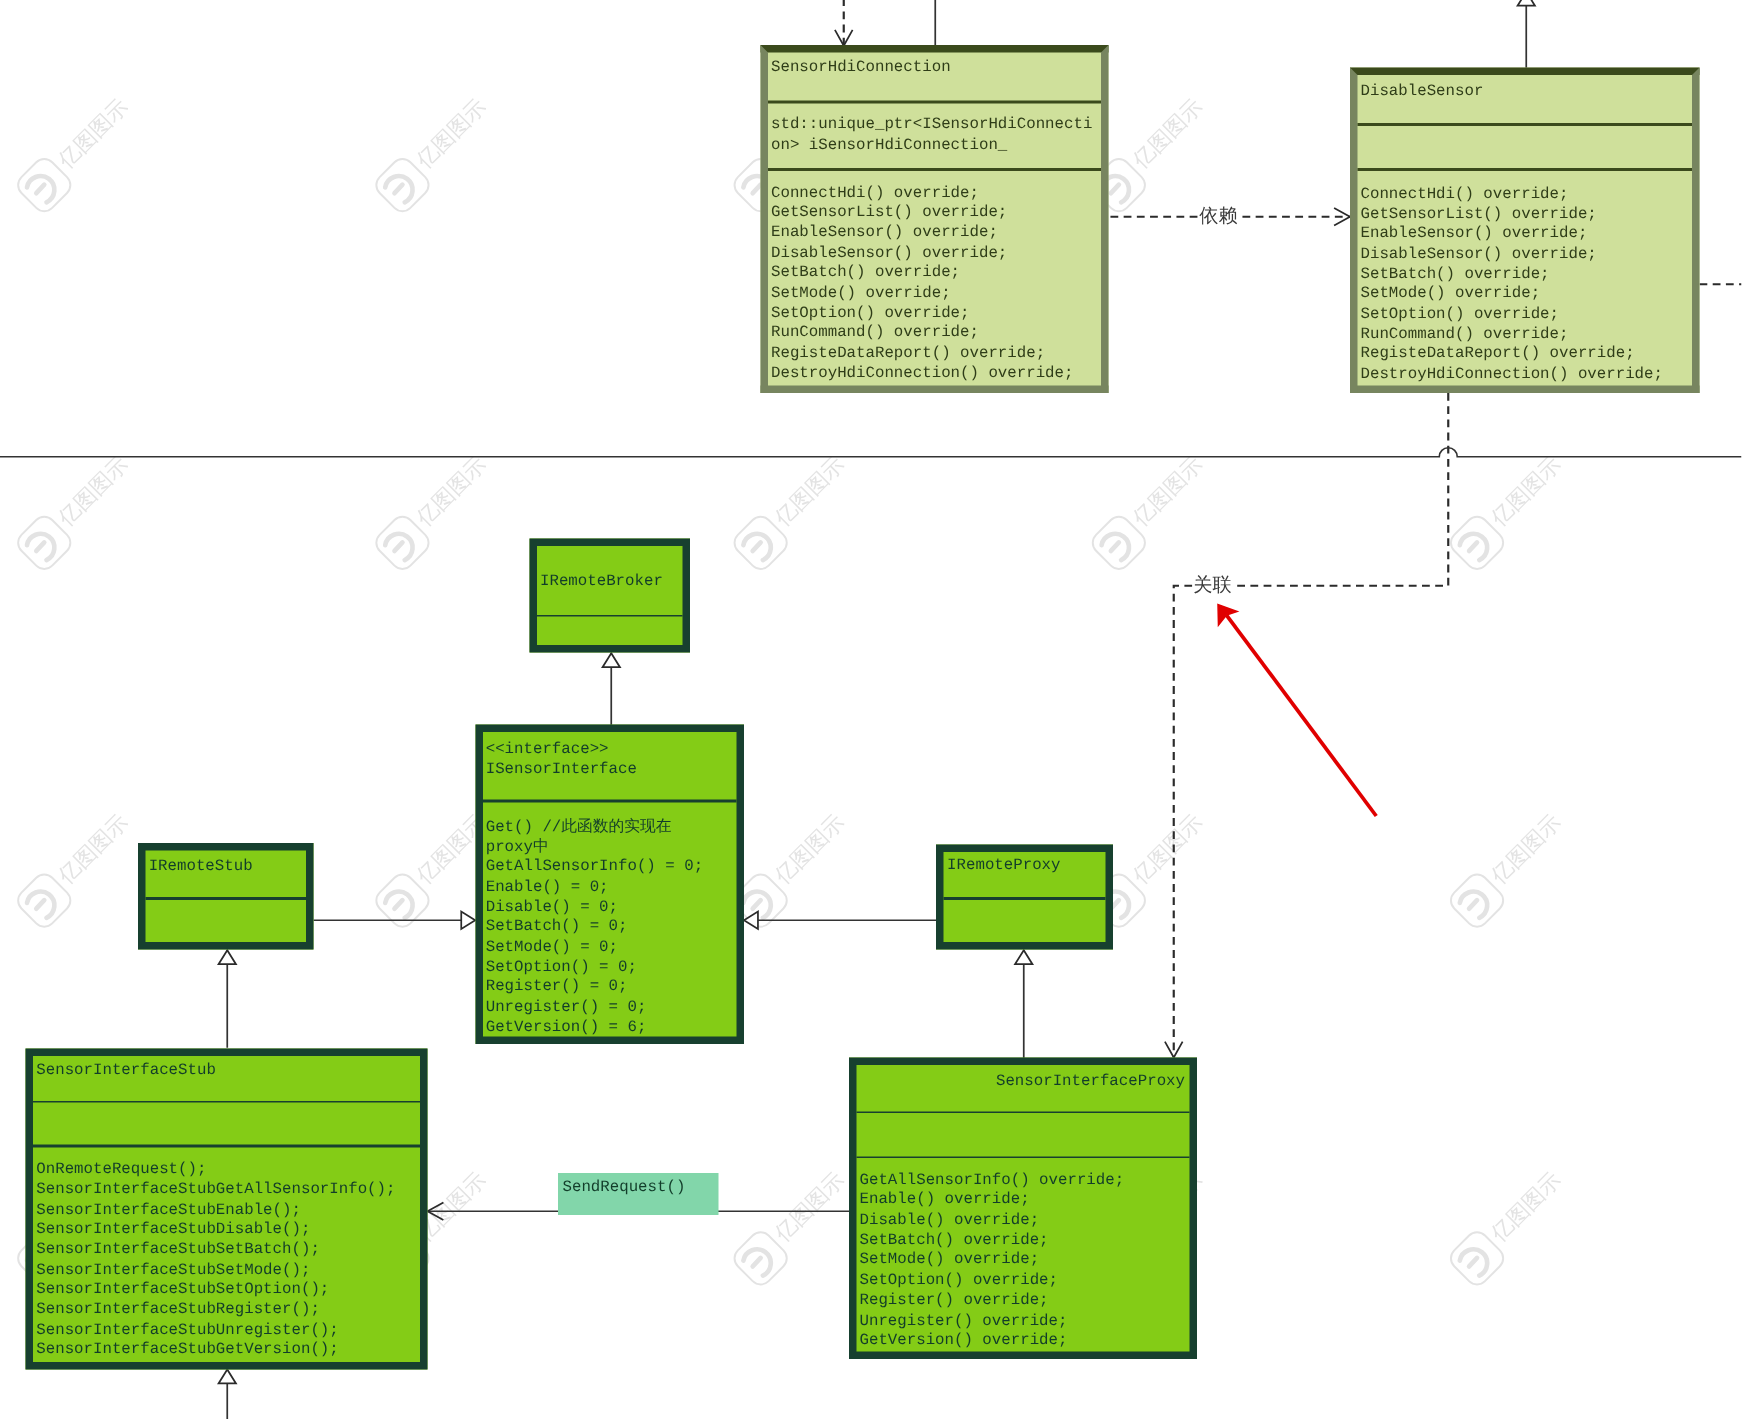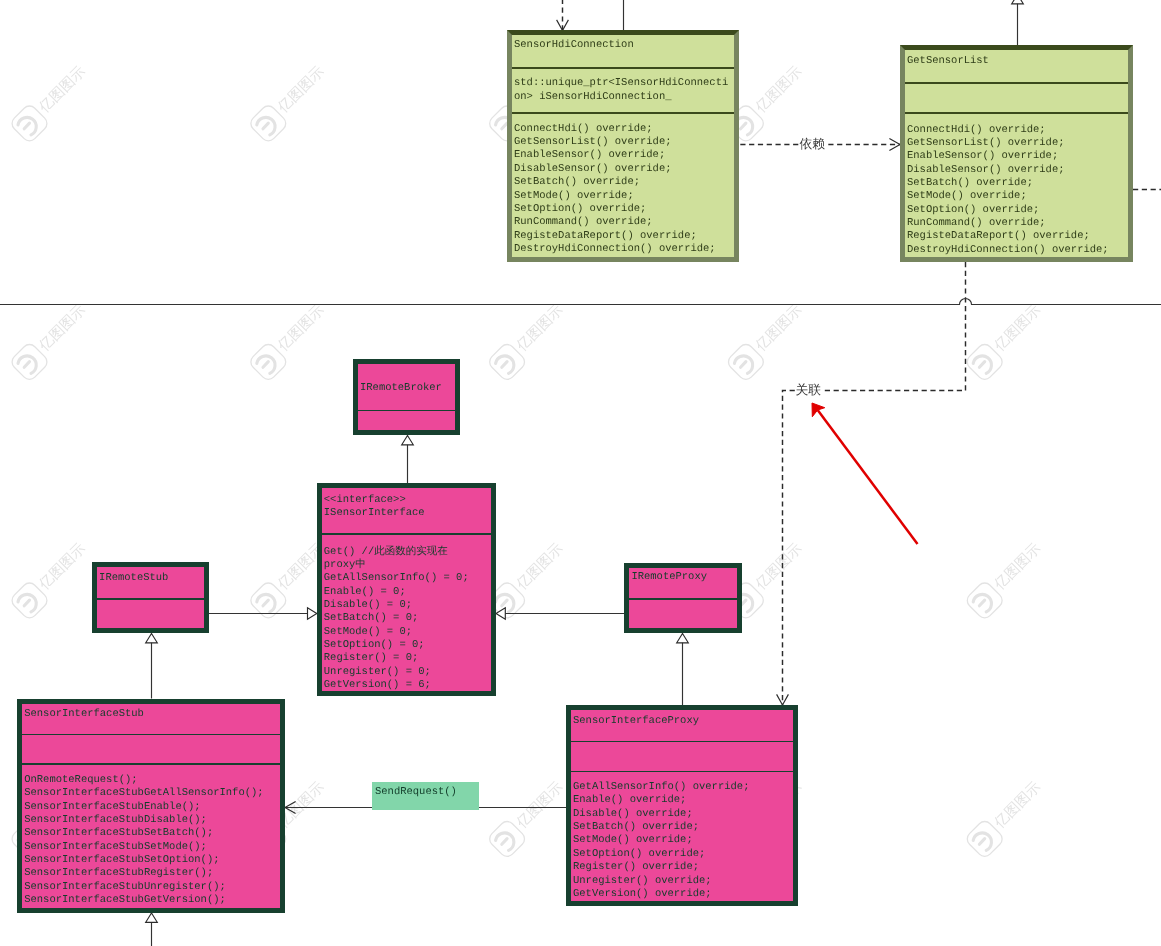--- a/index.html
+++ b/index.html
@@ -10,21 +10,21 @@
   svg.layer{position:absolute;left:0;top:0;width:1161px;height:946px;pointer-events:none;}
   .umlbox{position:absolute;box-sizing:border-box;border:5px solid #a16207;}
   .umlbox.olive{border-color:#77855f;border-top-color:#3b4a1c;}
   .umlbox.green{border-color:#17402f;}
   .umlbox .sect{box-sizing:border-box;position:absolute;left:0;right:0;overflow:hidden;}
   .umlbox .hr{position:absolute;left:0;right:0;height:2px;background:#3f5f4f;}
   .umlbox.olive .hr{background:#3b4a1c;}
   .umlbox.green .hr{background:#17402f;height:1.5px;}
   .umlbox .lines{position:absolute;font-size:10.5px;line-height:13.35px;
       white-space:pre-wrap;overflow-wrap:break-word;}
-  .green{background:#ec4899;}
+  .green{background:#84cc16;}
   .olive{background:#cfe09b;}
   .t-olive{color:#2f3d18;}
   .t-green{color:#123d2a;}
   .labelbg{position:absolute;background:#fff;padding:0 0.5px;margin-left:-0.5px;-webkit-font-smoothing:antialiased;font-size:12.8px;line-height:12.8px;white-space:nowrap;
      font-family:"DejaVu Sans",sans-serif;color:#3a3a3a;}
   .sendreq{position:absolute;box-sizing:border-box;background:#82d6aa;color:#123d2a;font-size:10.5px;padding-left:48px;}
 </style>
 </head>
 <body>
 
@@ -546,21 +546,21 @@
 <span>SetBatch() override;</span>
 <span>SetMode() override;</span>
 <span>SetOption() override;</span>
 <span>RunCommand() override;</span>
 <span>RegisteDataReport() override;</span>
 <span>DestroyHdiConnection() override;</span></div>
         </div>
       </div>
       <div class="umlbox olive" style="left: 900px; top: 45px; width: 233px; height: 217px;">
         <div class="sect" style="top: 0px; height: 32px;">
-          <div class="lines t-olive" style="top: 4.5px; left: 2px; right: 3px;">GetSensorList</div>
+          <div class="lines t-olive" style="top: 4.5px; left: 2px; right: 3px;">DisableSensor</div>
         </div>
         <div class="hr" style="top: 32px;"></div>
         <div class="sect" style="top: 32px; height: 29.8px;"></div>
         <div class="hr" style="top: 61.8px;"></div>
         <div class="sect" style="top: 61.8px; height: 155.2px;">
           <div class="lines t-olive" style="top: 11.9px; left: 2px; right: 3px;"><span>ConnectHdi() override;</span>
 <span>GetSensorList() override;</span>
 <span>EnableSensor() override;</span>
 <span>DisableSensor() override;</span>
 <span>SetBatch() override;</span>
@@ -625,21 +625,21 @@
 <span>SensorInterfaceStubDisable();</span>
 <span>SensorInterfaceStubSetBatch();</span>
 <span>SensorInterfaceStubSetMode();</span>
 <span>SensorInterfaceStubSetOption();</span>
 <span>SensorInterfaceStubRegister();</span>
 <span>SensorInterfaceStubUnregister();</span>
 <span>SensorInterfaceStubGetVersion();</span></div>
         </div>
       </div>
       <div class="umlbox green" style="left: 566px; top: 705px; width: 232px; height: 201px;">
-        <div class="sect" style="top: 0px; height: 30.7px;">
+        <div class="sect" style="top: 0px; height: 30.7px; text-align: right;">
           <div class="lines t-green" style="top: 4.8px; left: 2px; right: 3px;">SensorInterfaceProxy</div>
         </div>
         <div class="hr" style="top: 30.7px;"></div>
         <div class="sect" style="top: 30.7px; height: 29.8px;"></div>
         <div class="hr" style="top: 60.5px;"></div>
         <div class="sect" style="top: 60.5px; height: 140.5px;">
           <div class="lines t-green" style="top: 10.6px; left: 2px; right: 3px;"><span>GetAllSensorInfo() override;</span>
 <span>Enable() override;</span>
 <span>Disable() override;</span>
 <span>SetBatch() override;</span>

